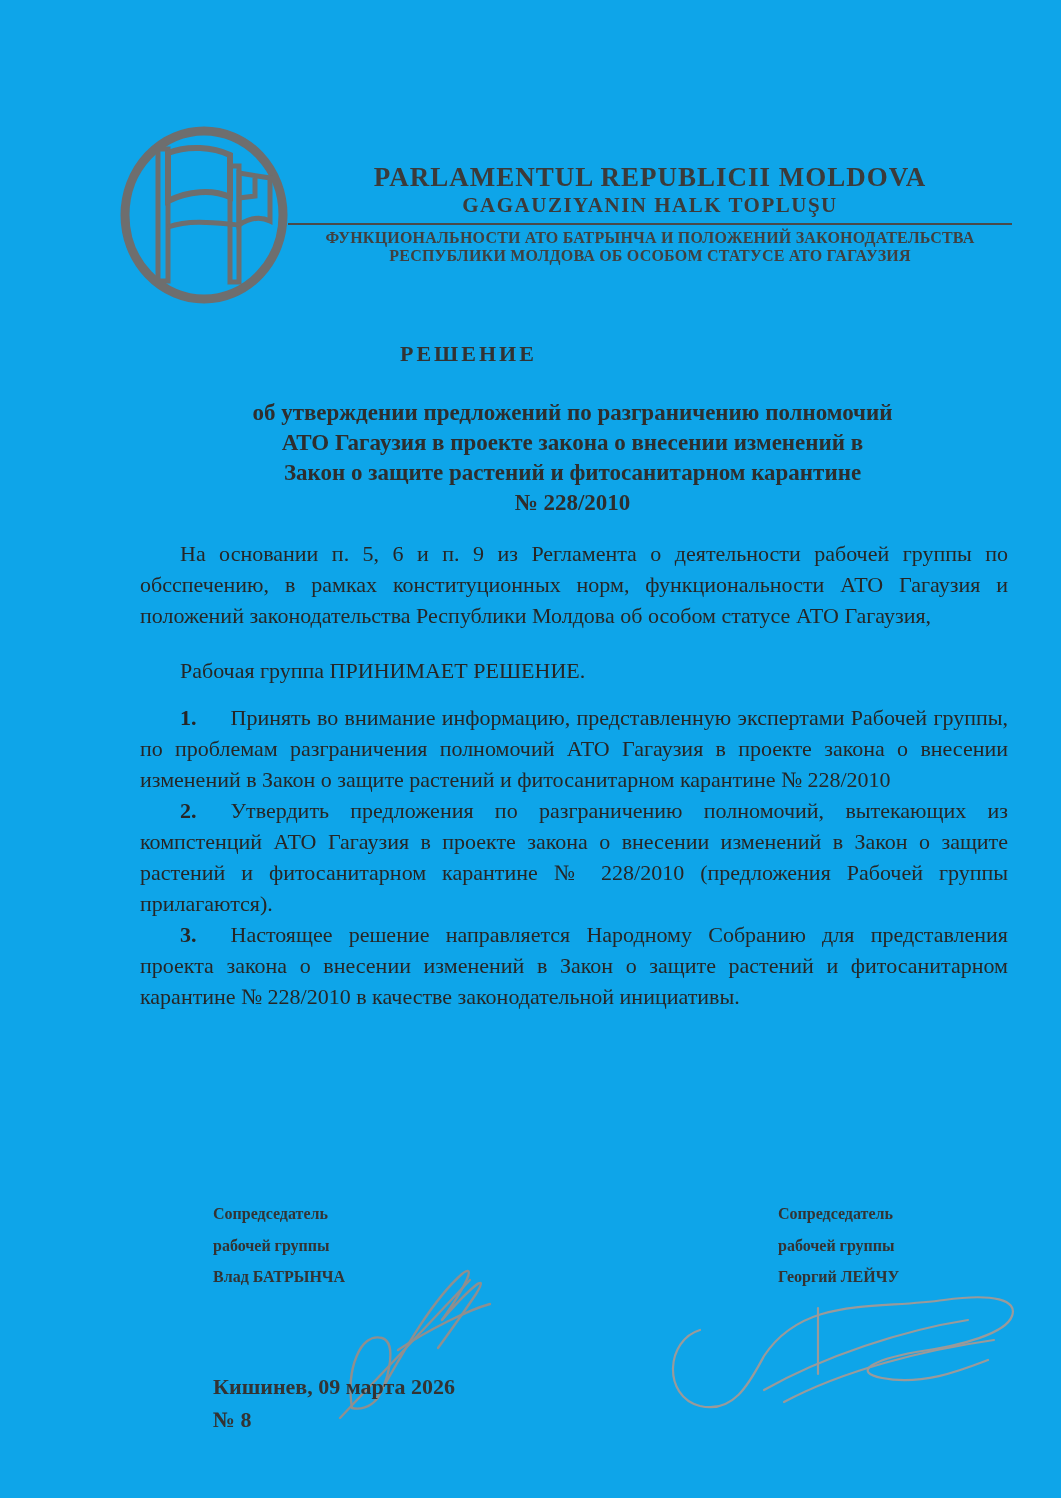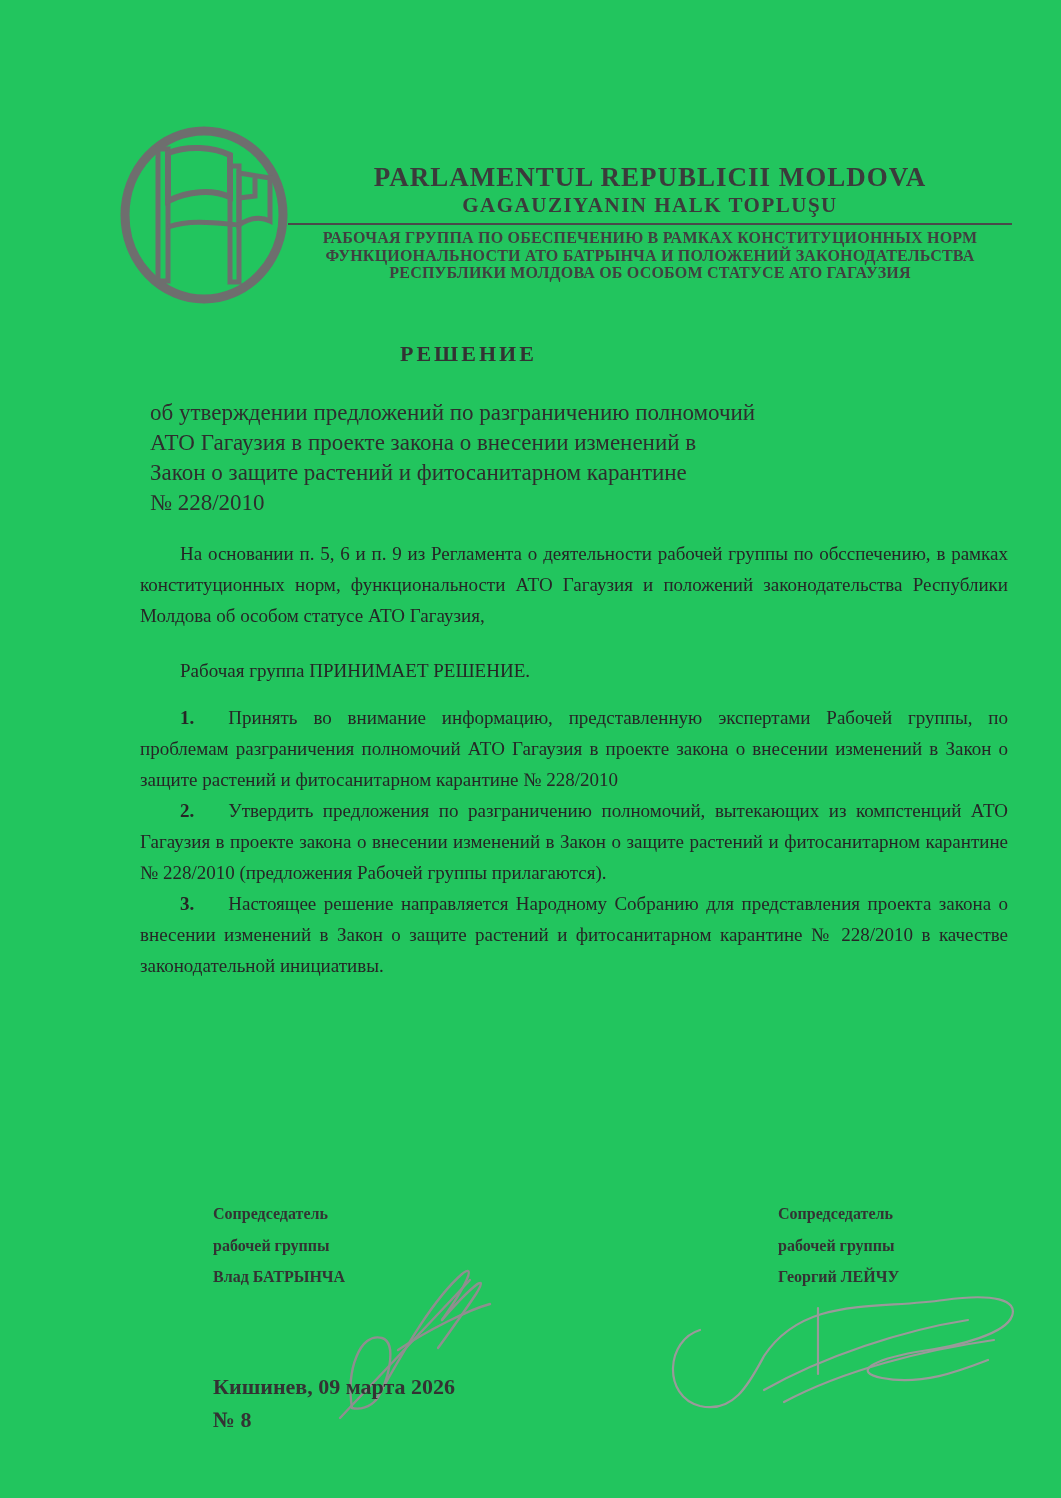--- a/index.html
+++ b/index.html
@@ -1,20 +1,20 @@
 <!DOCTYPE html>
 <html><head>
 <meta charset="utf-8">
 <style>
   html,body{margin:0;padding:0;background:#e8e8e8;}
   .page{
     position:relative;
     width:1061px;height:1498px;
     margin:0 auto;
-    background:#22c55e;
+    background:#0ea5e9;
     font-family:"Liberation Serif","DejaVu Serif",serif;
     color:#2a2a2a;
     overflow:hidden;
   }
   
   .logo{position:absolute;left:116px;top:124px;width:176px;height:184px;}
   .header-text{
     position:absolute;left:288px;top:162px;width:724px;
     text-align:center;color:#3b3b3b;
   }
@@ -22,25 +22,25 @@
   .org-line2{font-size:21px;font-weight:bold;letter-spacing:1.5px;line-height:26px;}
   .header-rule{border:0;border-top:2px solid #4a4a4a;margin:5px 0 4px 0;}
   .subtitle-line{font-size:16px;font-weight:bold;line-height:17.5px;letter-spacing:.2px;color:#404040;}
   
   .doc-heading{
     position:absolute;left:400px;top:341px;width:420px;
     text-align:left;font-size:22px;font-weight:bold;letter-spacing:3px;color:#333;
   }
   .doc-title{
     position:absolute;left:150px;top:398px;width:845px;
-    text-align:left;font-size:23px;font-weight:normal;line-height:30px;color:#2e2e2e;
+    text-align:center;font-size:23px;font-weight:bold;line-height:30px;color:#2e2e2e;
   }
   .body-col{
     position:absolute;left:140px;top:538px;width:868px;
-    font-size:19px;line-height:31px;text-align:justify;color:#262626;
+    font-size:22px;line-height:31px;text-align:justify;color:#262626;
   }
   .body-col p{margin:0;text-indent:40px;}
   .body-col .intro{margin-top:24px;margin-bottom:16px;}
   .item .num{font-weight:bold;margin-right:34px;}
   
   .sig-block{
     position:absolute;top:1198px;width:330px;
     font-size:16px;font-weight:bold;line-height:31.5px;color:#333;
   }
   .sig-left{left:213px;}
@@ -72,21 +72,20 @@
       <path d="M123 74 L139 72 L139 54" fill="none" stroke="#6e6e6e" stroke-width="5"></path>
 
       <path d="M52 103 C 75 95, 100 99, 123 101" fill="none" stroke="#6e6e6e" stroke-width="5"></path>
     </svg>
   </div>
 
   <div class="header-text">
     <div class="org-line1">PARLAMENTUL REPUBLICII MOLDOVA</div>
     <div class="org-line2">GAGAUZIYANIN HALK TOPLUŞU</div>
     <hr class="header-rule">
-    <div class="subtitle-line">РАБОЧАЯ ГРУППА ПО ОБЕСПЕЧЕНИЮ В РАМКАХ КОНСТИТУЦИОННЫХ НОРМ</div>
     <div class="subtitle-line">ФУНКЦИОНАЛЬНОСТИ АТО БАТРЫНЧА И ПОЛОЖЕНИЙ ЗАКОНОДАТЕЛЬСТВА</div>
     <div class="subtitle-line">РЕСПУБЛИКИ МОЛДОВА ОБ ОСОБОМ СТАТУСЕ АТО ГАГАУЗИЯ</div>
   </div>
 
   <div class="doc-heading">РЕШЕНИЕ</div>
 
   <div class="doc-title">
     <div>об утверждении предложений по разграничению полномочий</div>
     <div>АТО Гагаузия в проекте закона о внесении изменений в</div>
     <div>Закон о защите растений и фитосанитарном карантине</div>

